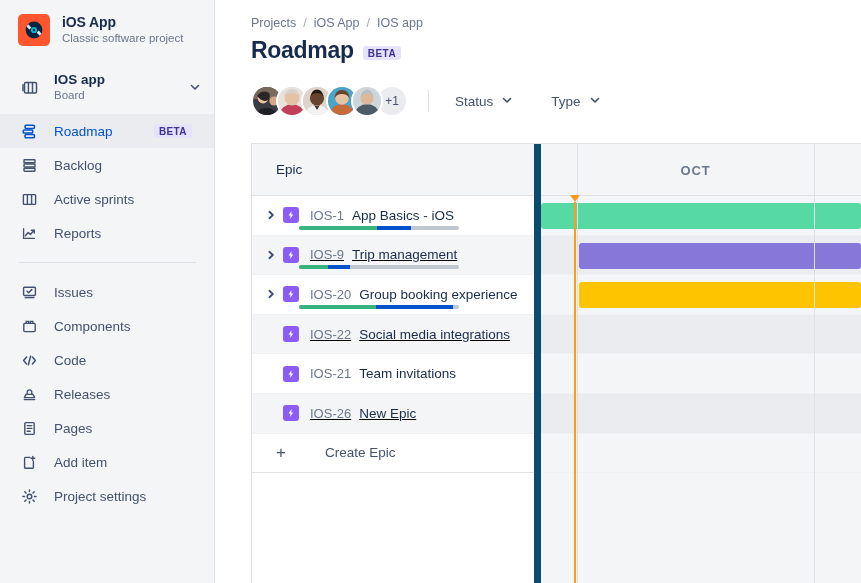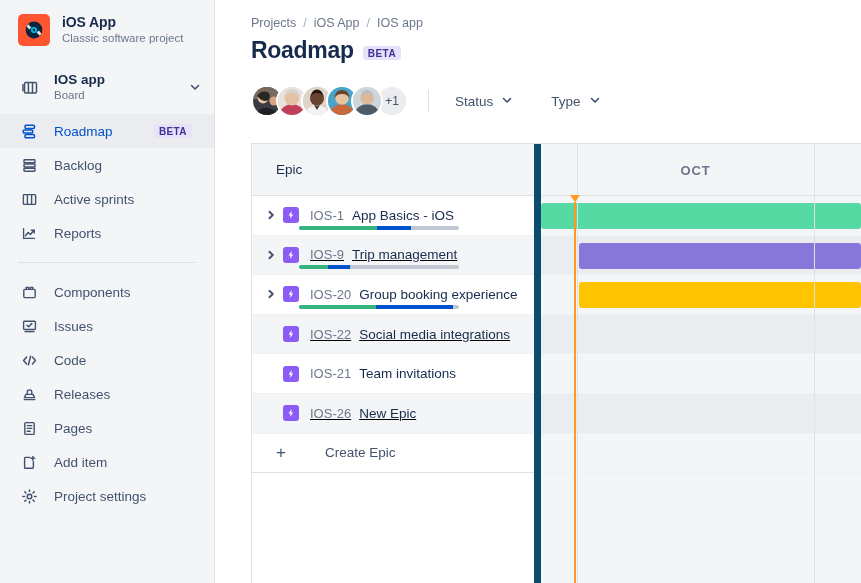--- a/index.html
+++ b/index.html
@@ -463,36 +463,36 @@
           </svg>
         </span>
         <span class="nav-label">Reports</span>
       </div>
 
       <div class="nav-divider"></div>
 
       <div class="nav-item">
         <span class="nav-icon">
           <svg width="17" height="17" viewBox="0 0 17 17" fill="none" stroke="#42526e" stroke-width="1.4">
-            <rect x="2.8" y="5.4" width="11.4" height="8.2" rx="1"></rect>
-            <path d="M5.2 5.4 V3.4 h2.4 v2 M9.4 5.4 V3.4 h2.4 v2"></path>
-          </svg>
-        </span>
-        <span class="nav-label">Components</span>
-      </div>
-
-      <div class="nav-item">
-        <span class="nav-icon">
-          <svg width="17" height="17" viewBox="0 0 17 17" fill="none" stroke="#42526e" stroke-width="1.4">
             <rect x="2.6" y="3.2" width="11.8" height="8.3" rx="0.9"></rect>
             <polyline points="6,7.2 7.6,8.8 10.8,5.6" stroke-width="1.5" stroke-linecap="round" stroke-linejoin="round"></polyline>
             <line x1="3.6" y1="13.6" x2="13.4" y2="13.6"></line>
           </svg>
         </span>
         <span class="nav-label">Issues</span>
+      </div>
+
+      <div class="nav-item">
+        <span class="nav-icon">
+          <svg width="17" height="17" viewBox="0 0 17 17" fill="none" stroke="#42526e" stroke-width="1.4">
+            <rect x="2.8" y="5.4" width="11.4" height="8.2" rx="1"></rect>
+            <path d="M5.2 5.4 V3.4 h2.4 v2 M9.4 5.4 V3.4 h2.4 v2"></path>
+          </svg>
+        </span>
+        <span class="nav-label">Components</span>
       </div>
 
       <div class="nav-item">
         <span class="nav-icon">
           <svg width="17" height="17" viewBox="0 0 17 17" fill="none" stroke="#42526e" stroke-width="1.5" stroke-linecap="round" stroke-linejoin="round">
             <polyline points="5.6,5 2.6,8.5 5.6,12"></polyline>
             <polyline points="11.4,5 14.4,8.5 11.4,12"></polyline>
             <line x1="9.6" y1="4.2" x2="7.4" y2="12.8"></line>
           </svg>
         </span>

